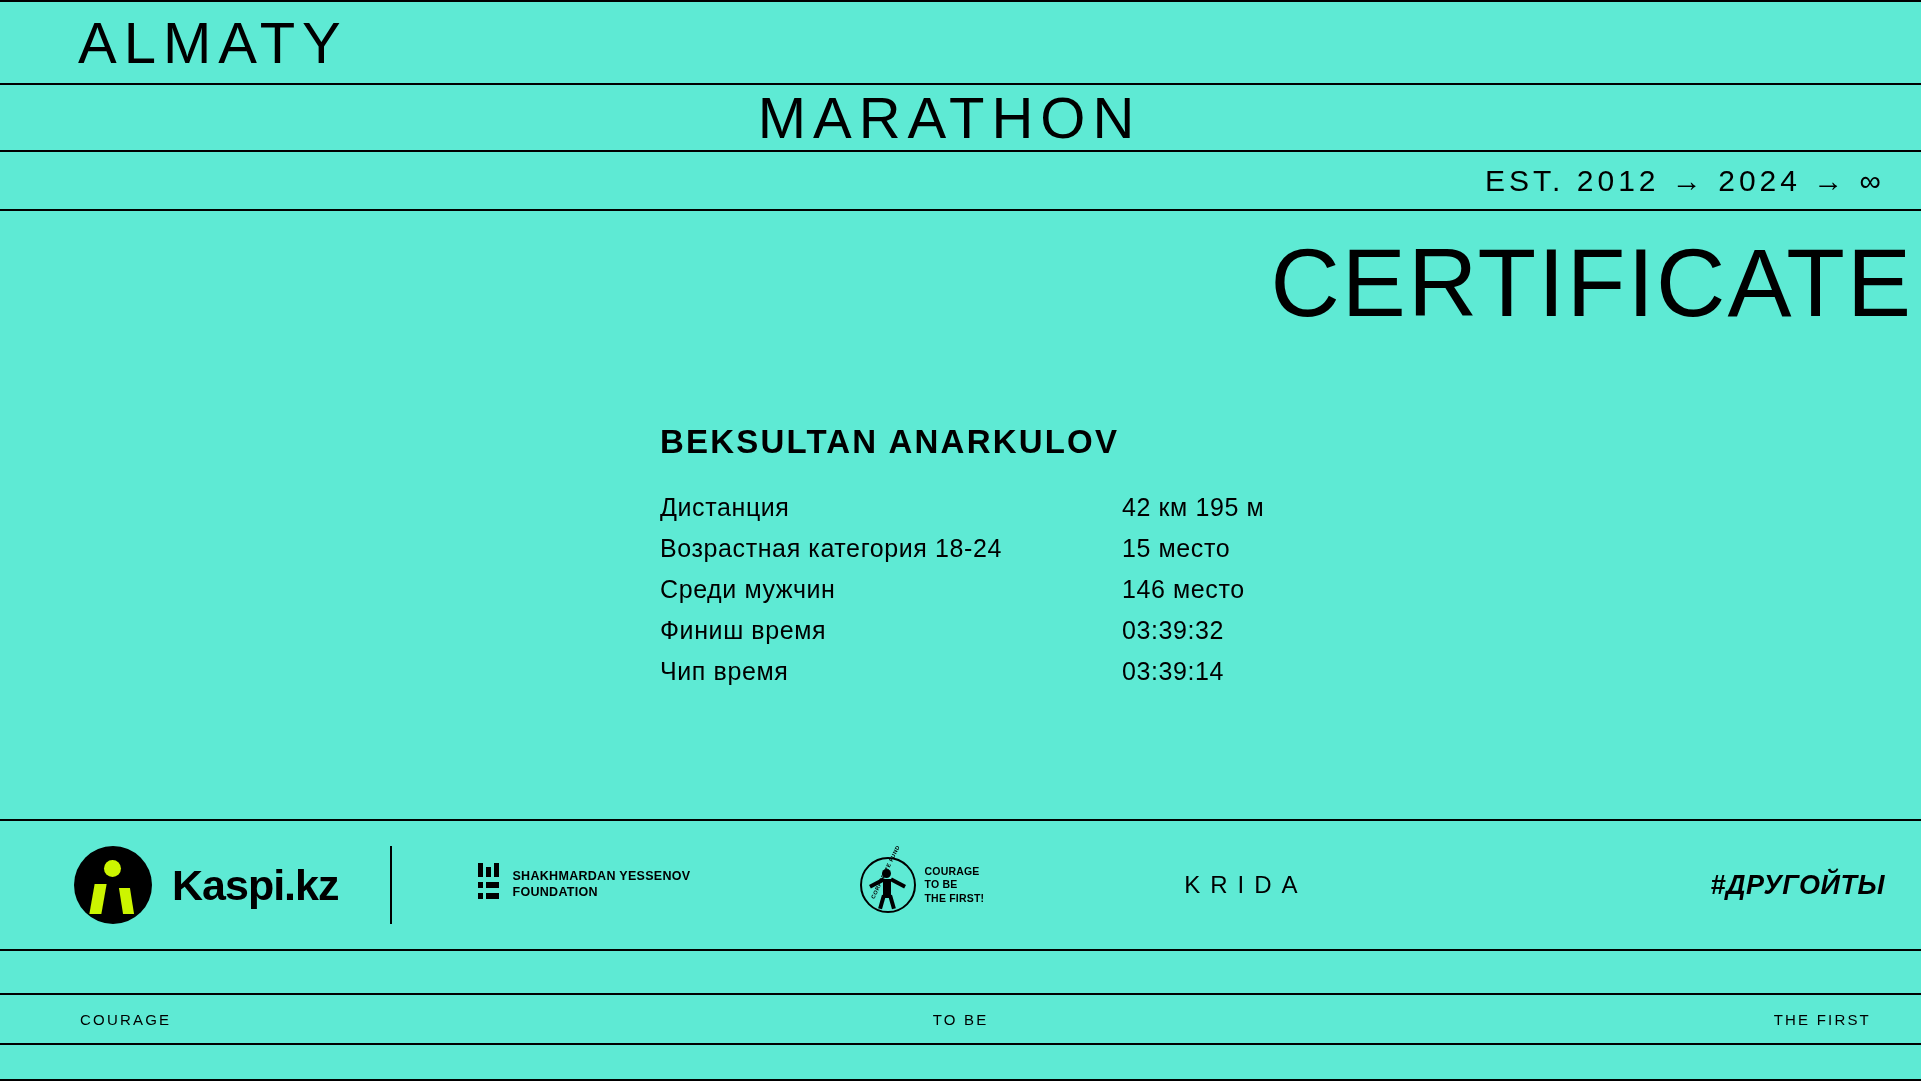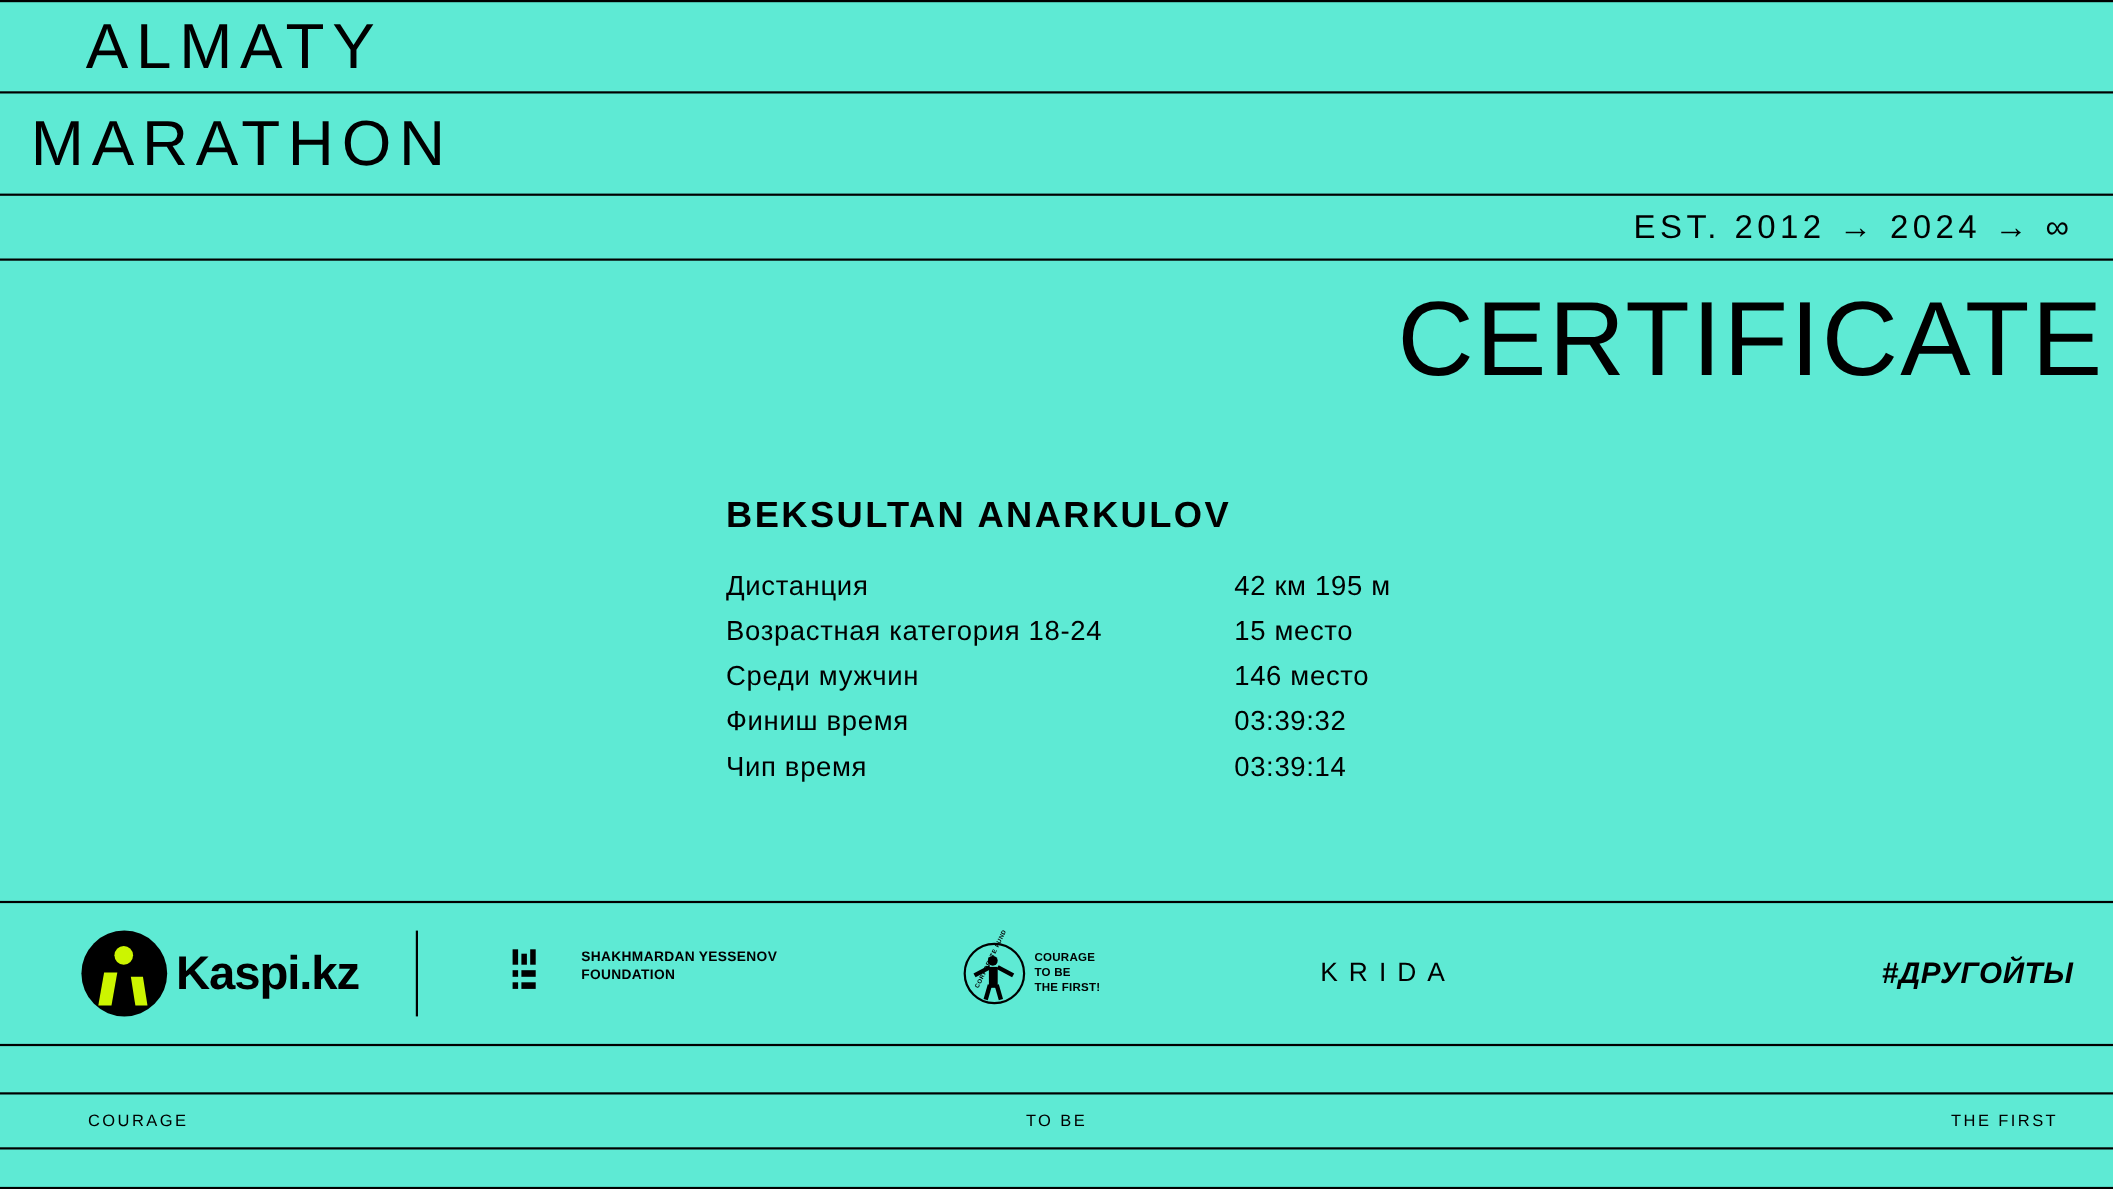--- a/index.html
+++ b/index.html
@@ -43,22 +43,22 @@
     align-items: center;
     box-sizing: border-box;
     padding: 0 28px;
   }
 
   .band-almaty {
     height: 81px;
     justify-content: flex-start;
   }
   .band-marathon {
-    height: 91px;
-    justify-content: flex-start;
+    height: 65px;
+    justify-content: center;
   }
   .band-est {
     height: 57px;
     justify-content: flex-end;
   }
 
   .word-almaty {
     font-family: "Liberation Sans", sans-serif;
     font-weight: 400;
     font-size: 58px;
@@ -141,21 +141,21 @@
   .sponsor {
     display: flex;
     align-items: center;
     justify-content: center;
     position: relative;
   }
   .sp-kaspi {
     margin-left: 46px;
     display: flex;
     align-items: center;
-    gap: 8px;
+    gap: 20px;
   }
   .kaspi-mark {
     width: 78px;
     height: 78px;
     border-radius: 50%;
     background: #000;
     position: relative;
     overflow: hidden;
     flex: 0 0 78px;
   }
@@ -197,22 +197,22 @@
     width: 2px;
     height: 78px;
     background: #000;
     margin-left: 52px;
     margin-right: 0;
   }
 
   .sp-yessenov {
     margin-left: 86px;
     display: flex;
-    align-items: flex-start;
-    gap: 28px;
+    align-items: center;
+    gap: 0;
   }
   .yes-bars {
     width: 34px;
     height: 44px;
     position: relative;
   }
   .yes-bars i {
     position: absolute;
     background: #000;
     display: block;

